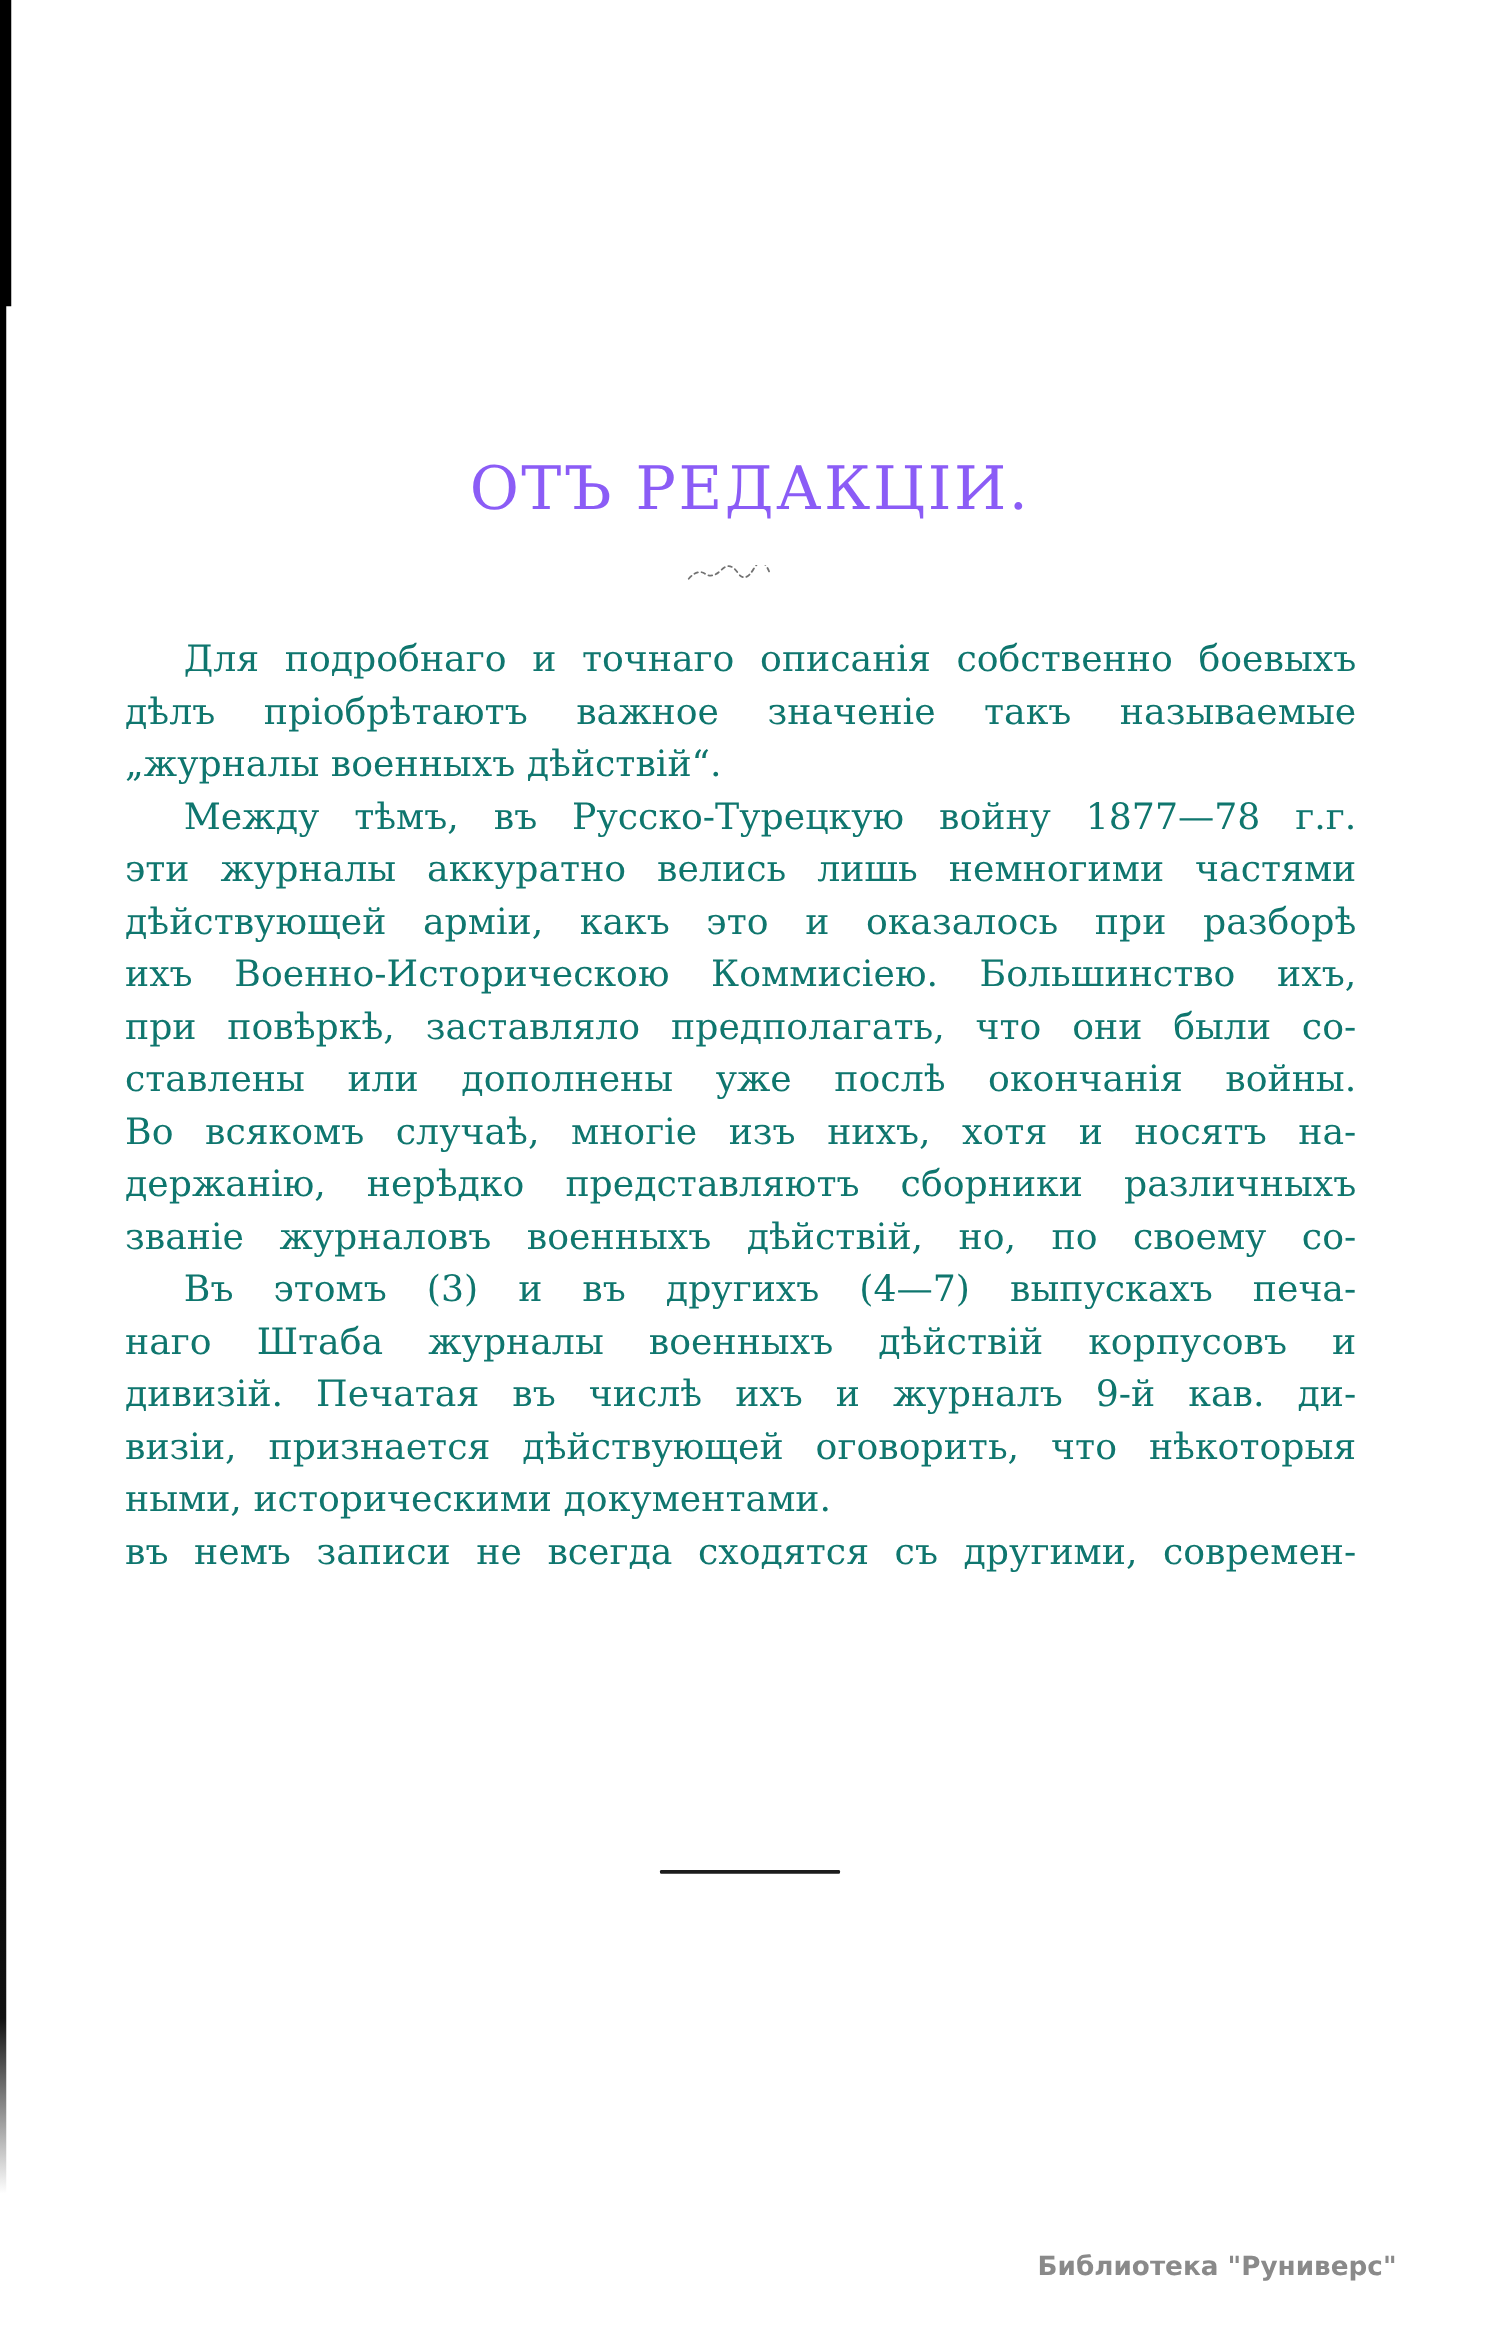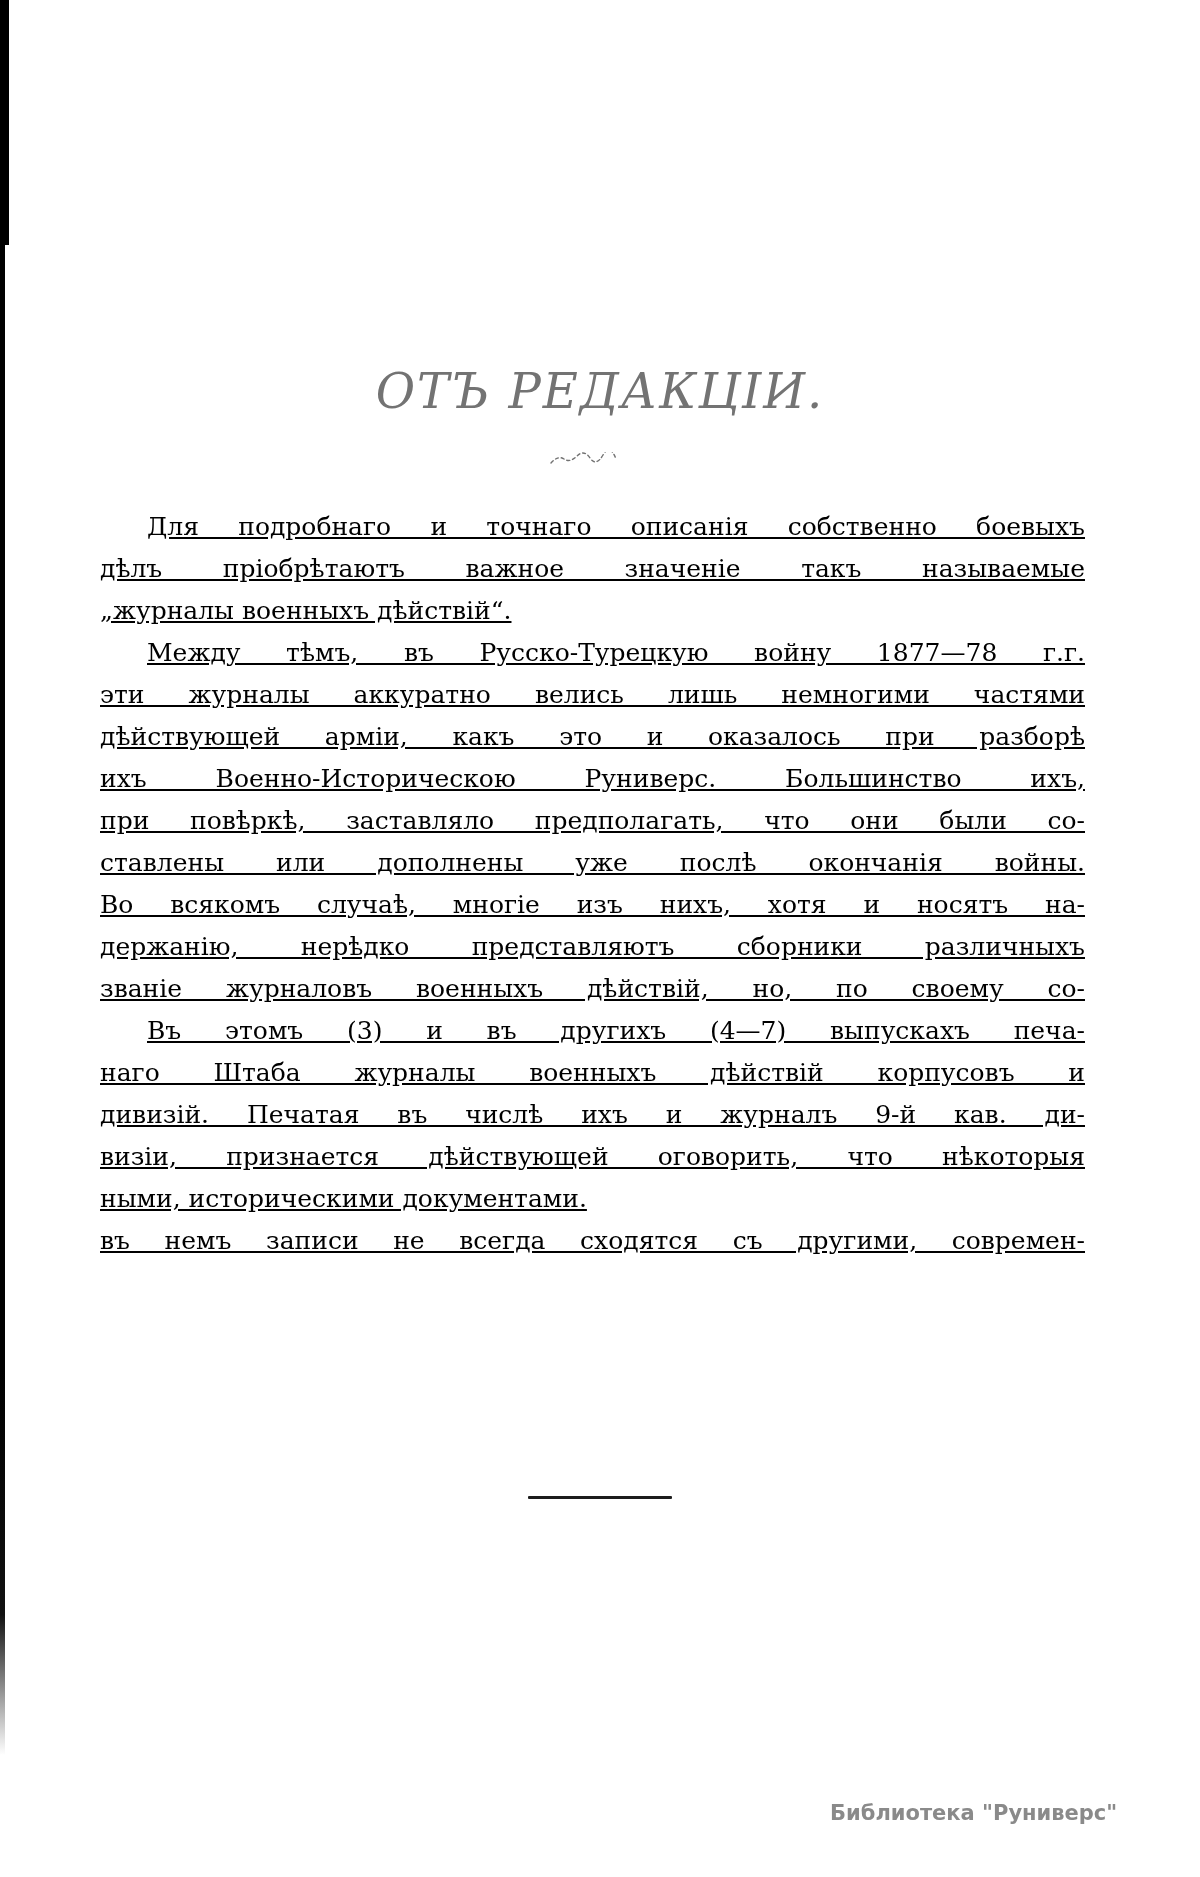--- a/index.html
+++ b/index.html
@@ -27,40 +27,38 @@
     background: #000;
   }
   .title {
     position: absolute;
     top: 363px;
     left: 0;
     width: 100%;
     text-align: center;
     font-size: 48px;
     letter-spacing: 2px;
-    color: #737373;
+    color: #8b5cf6;
     white-space: nowrap;
-    font-style: italic;
   }
   .ornament {
     position: absolute;
     top: 452px;
     left: 548px;
     width: 78px;
     height: 16px;
     opacity: 0.75;
   }
   .body-text {
     position: absolute;
     top: 506px;
     left: 100px;
     width: 985px;
-    font-size: 25px;
-    color: #000000;
-    text-decoration: underline;
+    font-size: 29px;
+    color: #0f766e;
   }
   .paragraph { margin: 0; }
   .line {
     height: 42px;
     line-height: 42px;
     white-space: nowrap;
     text-align: justify;
     text-align-last: justify;
     overflow: visible;
   }
@@ -103,21 +101,21 @@
   <div class="body-text">
       <div class="paragraph">
         <div class="line first">Для подробнаго и точнаго описанія собственно боевыхъ</div>
         <div class="line">дѣлъ пріобрѣтаютъ важное значеніе такъ называемые</div>
         <div class="line last">„журналы военныхъ дѣйствій“.</div>
       </div>
       <div class="paragraph">
         <div class="line first">Между тѣмъ, въ Русско-Турецкую войну 1877—78 г.г.</div>
         <div class="line">эти журналы аккуратно велись лишь немногими частями</div>
         <div class="line">дѣйствующей арміи, какъ это и оказалось при разборѣ</div>
-        <div class="line">ихъ Военно-Историческою Руниверс. Большинство ихъ,</div>
+        <div class="line">ихъ Военно-Историческою Коммисіею. Большинство ихъ,</div>
         <div class="line">при повѣркѣ, заставляло предполагать, что они были со-</div>
         <div class="line">ставлены или дополнены уже послѣ окончанія войны.</div>
         <div class="line">Во всякомъ случаѣ, многіе изъ нихъ, хотя и носятъ на-</div>
         <div class="line">держанію, нерѣдко представляютъ сборники различныхъ</div>
         <div class="line">званіе журналовъ военныхъ дѣйствій, но, по своему со-</div>
       </div>
       <div class="paragraph">
         <div class="line first">Въ этомъ (3) и въ другихъ (4—7) выпускахъ печа-</div>
         <div class="line">наго Штаба журналы военныхъ дѣйствій корпусовъ и</div>
         <div class="line">дивизій. Печатая въ числѣ ихъ и журналъ 9-й кав. ди-</div>

